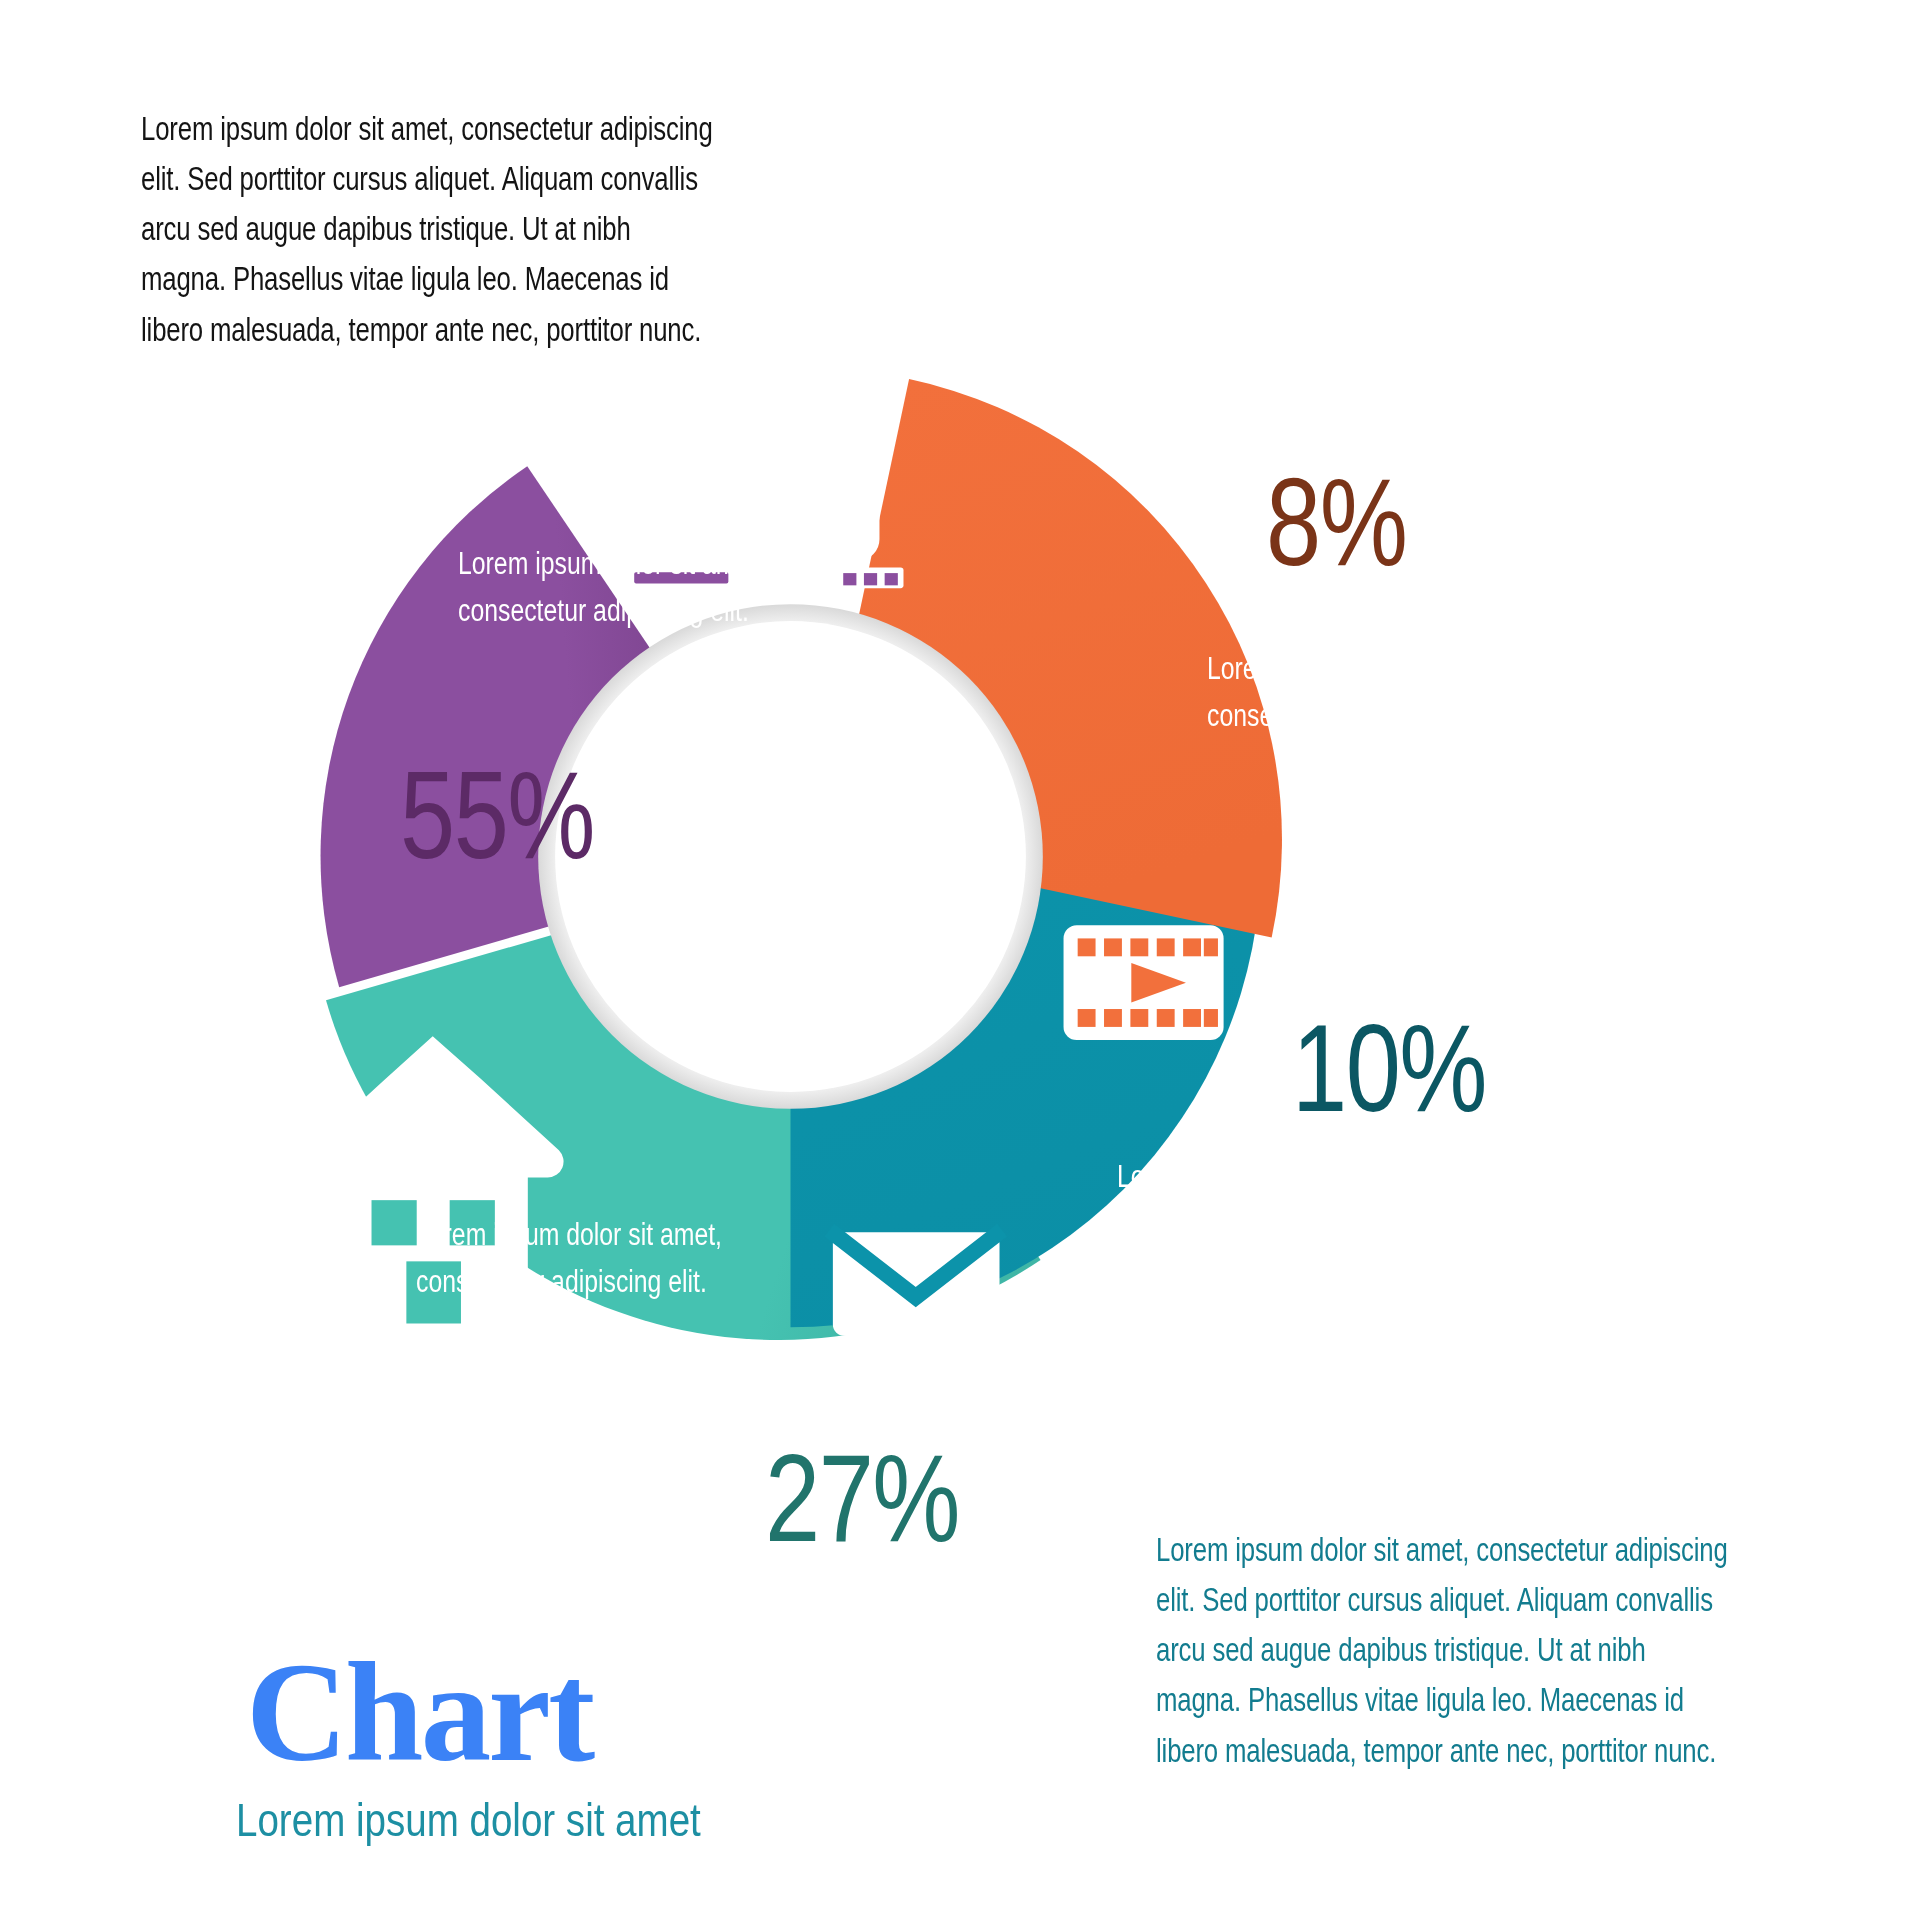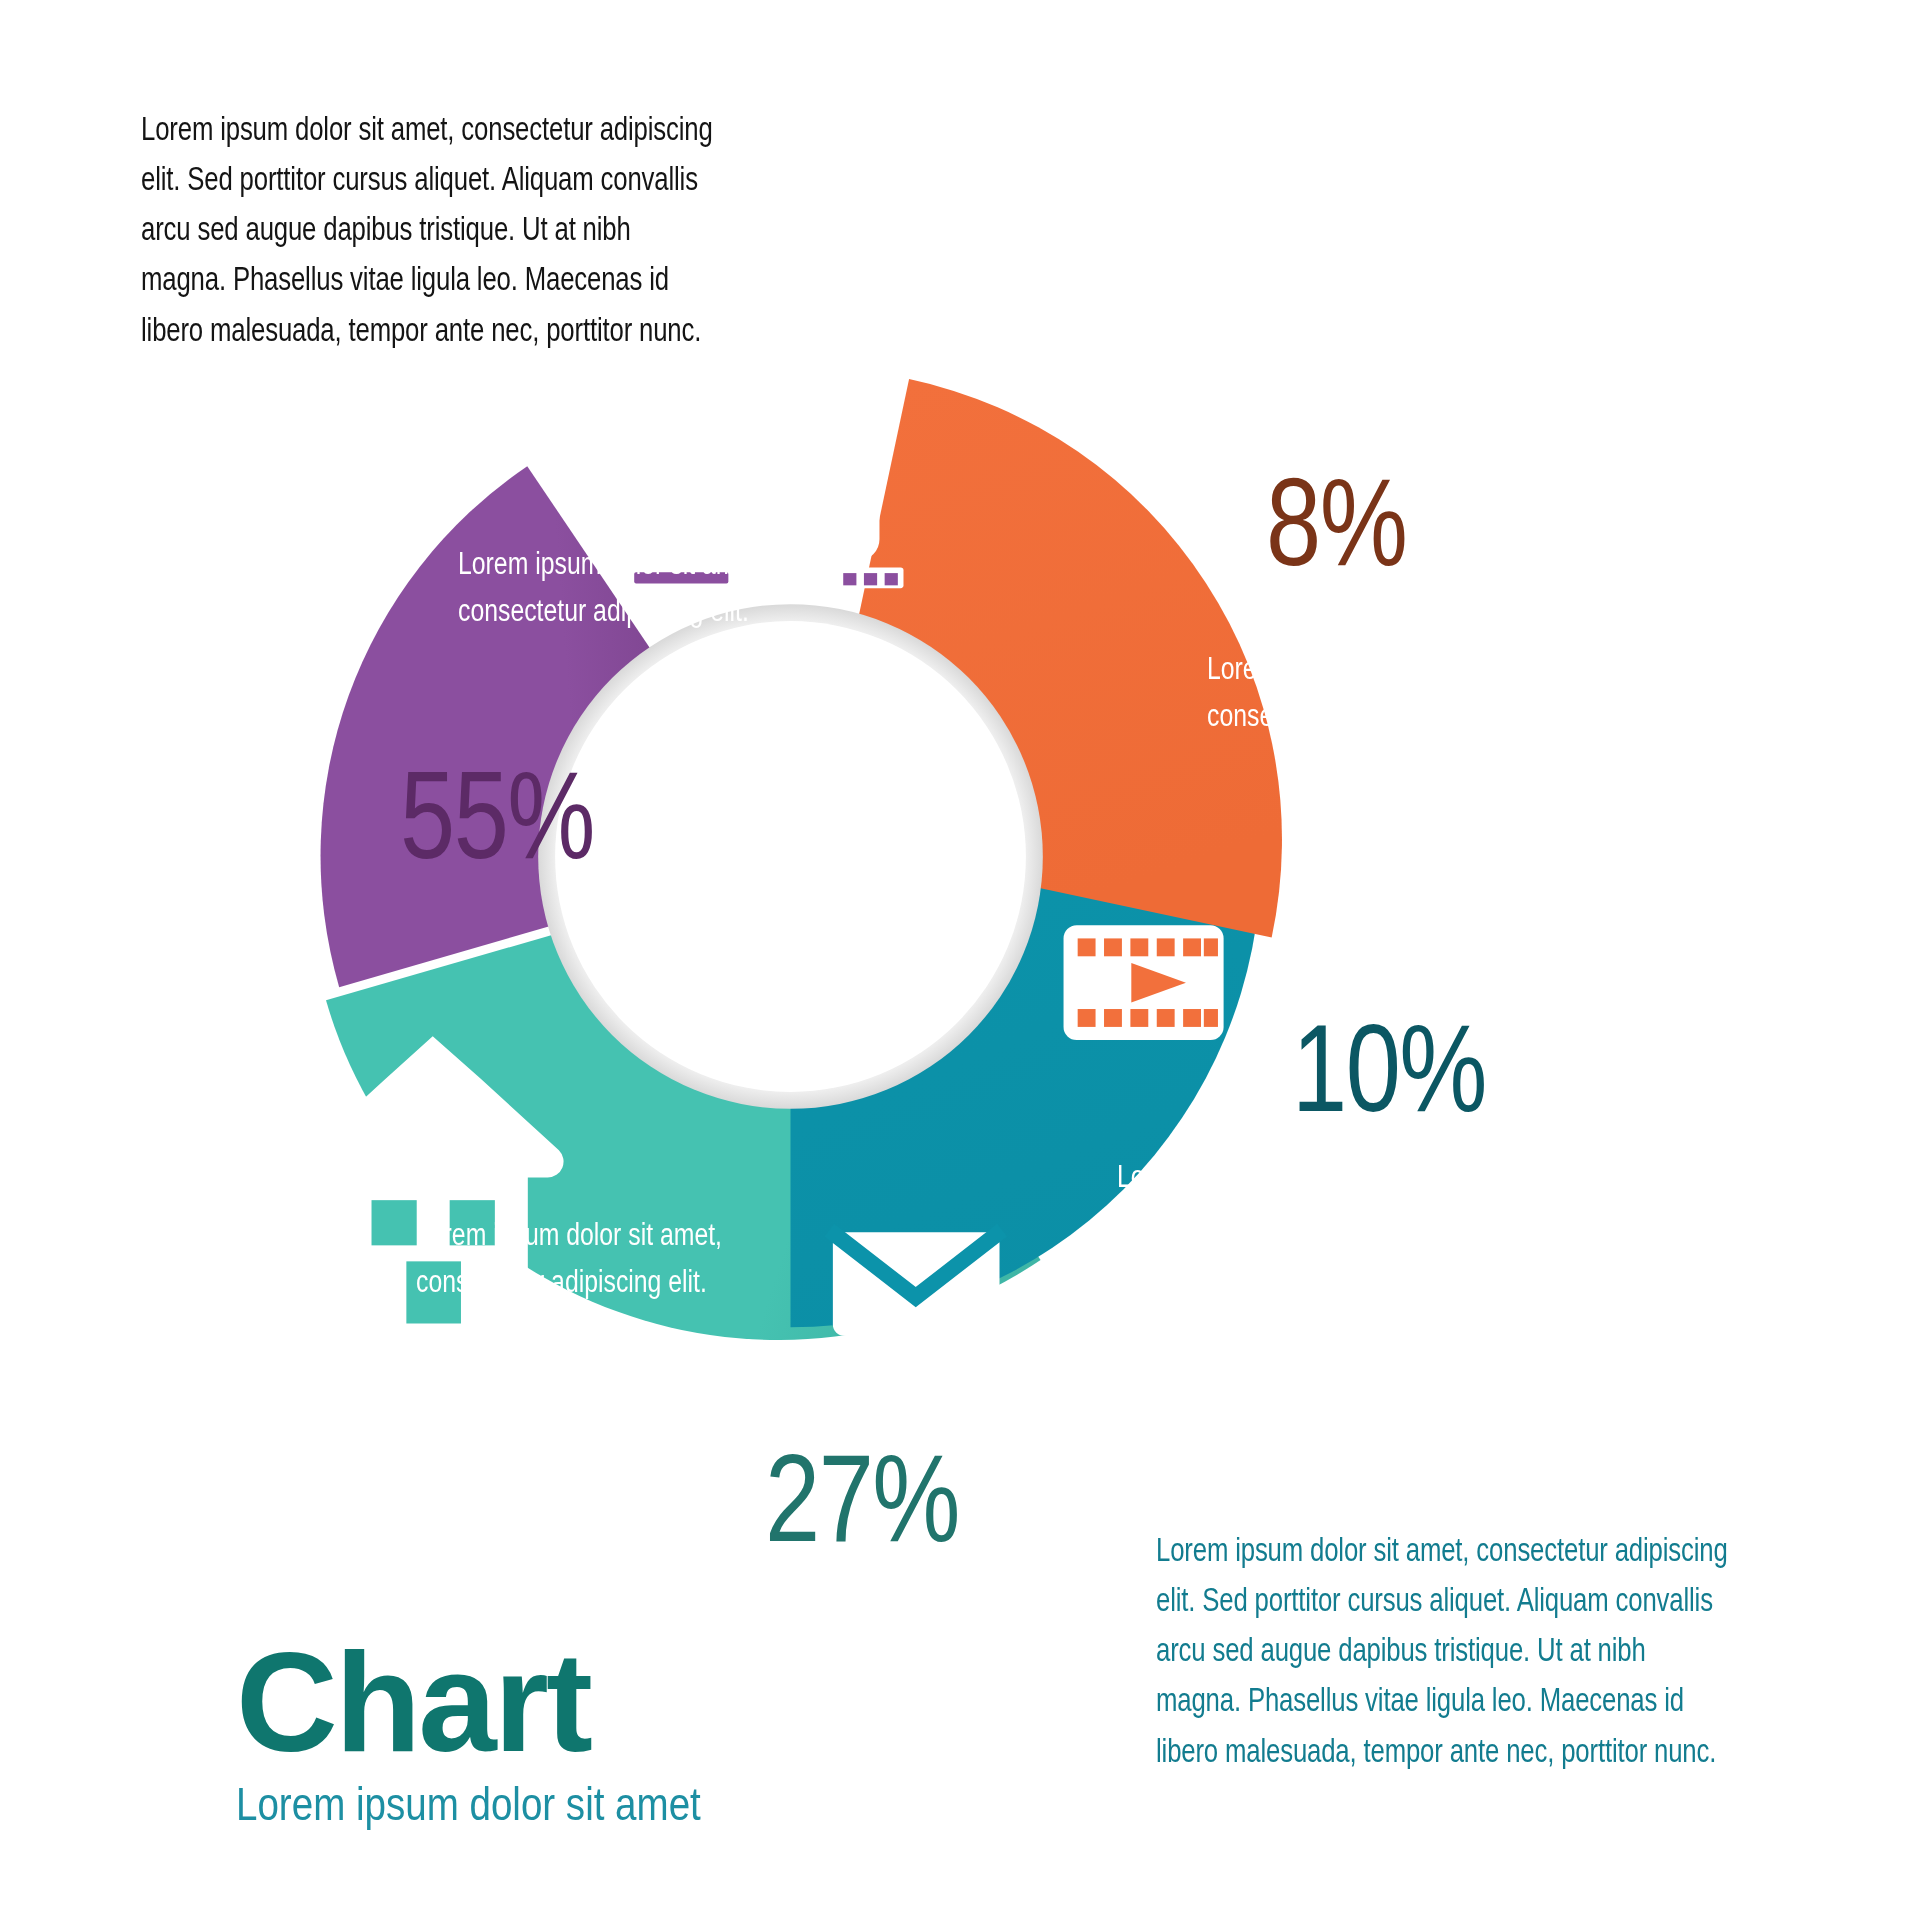--- a/index.html
+++ b/index.html
@@ -75,27 +75,27 @@
 
   #pct-blue{left:1292px;top:1006px;color:#0B5763;}
   #body-blue{left:1117px;top:1154px;}
 
   #pct-green{left:765px;top:1436px;color:#21746C;}
   #body-green{left:416px;top:1212px;}
 
   
   #title-block{position:absolute;left:234px;top:1634px;}
   #chart-title{
-    font-family:Liberation Sans, sans-serif;
+    font-family:Liberation Serif, serif;
     font-weight:bold;
     font-size:141px;
     line-height:0.95;
-    color:#0f766e;
+    color:#3b82f6;
     letter-spacing:-2.8px;
-    margin:2px;
+    margin:12px;
   }
   #chart-subtitle{
     font-family:"Liberation Sans","DejaVu Sans",sans-serif;
     font-stretch:condensed;
     font-size:47px;
     color:#1D8FA3;
     margin:5.6px 0 0 1.9px;
     transform:scaleX(0.82);
     transform-origin:left top;
     white-space:nowrap;

